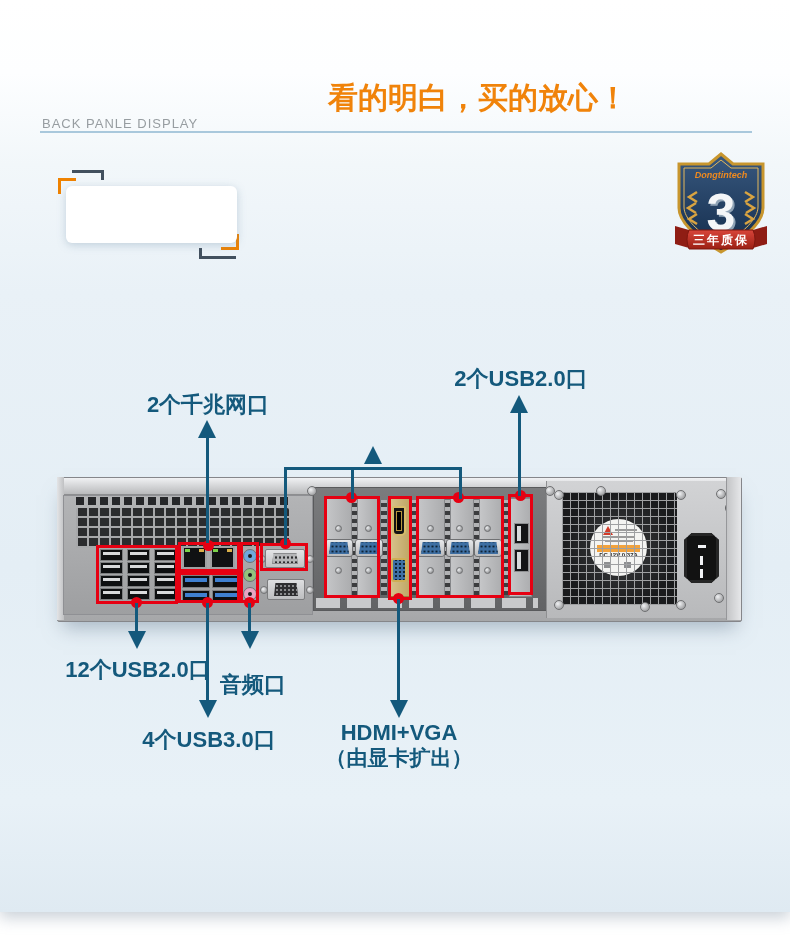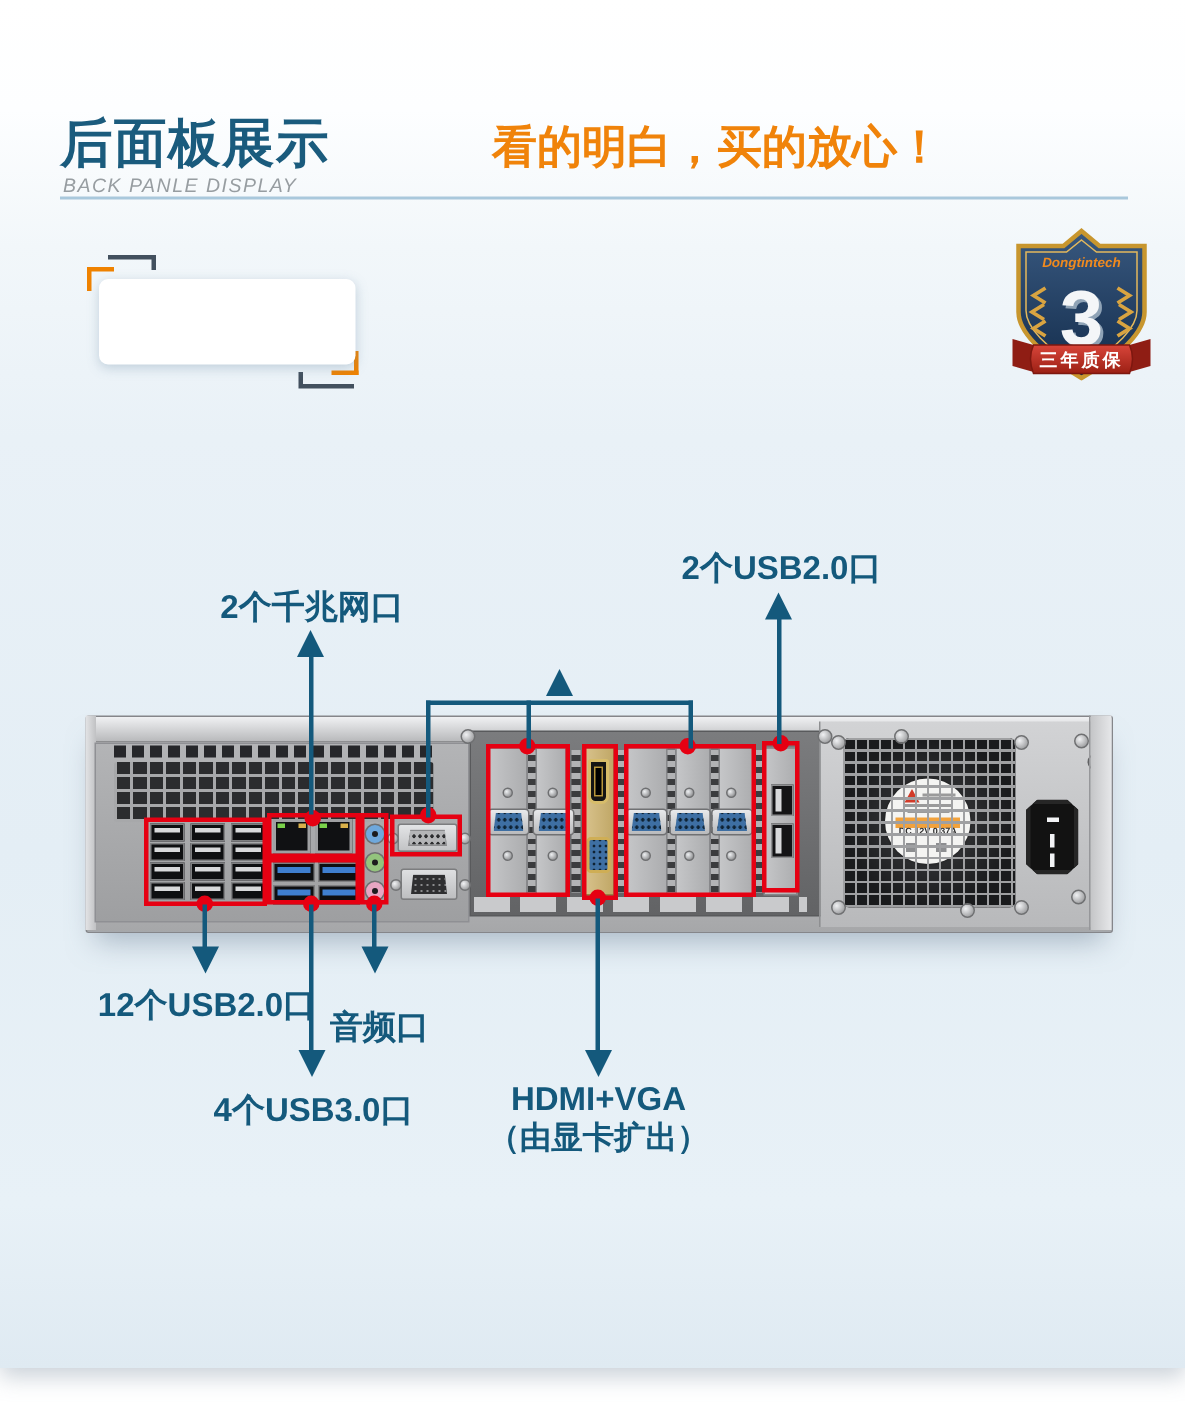--- a/index.html
+++ b/index.html
@@ -3,21 +3,21 @@
 <meta charset="utf-8">
 <style>
   html,body{margin:0;padding:0;background:#ffffff;}
   .page{position:relative;width:790px;height:936px;overflow:hidden;
         font-family:"Liberation Sans","DejaVu Sans",sans-serif;background:#ffffff;}
   .bg-card{position:absolute;left:0;top:0;width:790px;height:912px;
         background:linear-gradient(180deg,#ffffff 0%,#fdfeff 8%,#f2f7fa 18%,#e9f1f7 32%,#e4eef5 62%,#e8f1f7 88%,#dfeaf2 100%);
         box-shadow:0 6px 14px rgba(140,155,170,.45);}
   
   .title{position:absolute;left:40px;top:72px;font-size:35px;font-weight:bold;color:#1a5b7d;letter-spacing:1px;}
-  .subtitle{position:absolute;left:42px;top:116px;font-size:13px;font-style:italic;color:#979da1;letter-spacing:1px;}
+  .subtitle{position:absolute;left:42px;top:116px;font-size:13px;color:#979da1;letter-spacing:1px;}
   .slogan{position:absolute;left:328px;top:78px;font-size:30px;font-weight:bold;color:#f0830a;text-align:right;}
   .divider{position:absolute;left:40px;top:131px;width:712px;height:2px;background:#a9c8dc;}
   
   .logo-card{position:absolute;left:66px;top:186px;width:171px;height:57px;background:#ffffff;border-radius:6px;
         box-shadow:0 2px 8px rgba(110,140,165,.35);text-align:center;padding-top:4px;box-sizing:border-box;}
   .logo-en{font-family:"Liberation Serif","DejaVu Serif",serif;font-style:italic;font-weight:bold;
         font-size:26px;color:#1d4e7c;line-height:28px;}
   .logo-en .d{color:#e87a1a;}
   .logo-reg{font-size:10px;vertical-align:super;color:#1d4e7c;}
   .logo-cn{font-size:16px;font-weight:bold;color:#2b6ca3;letter-spacing:1px;line-height:20px;}
@@ -121,21 +121,20 @@
   .pin{position:absolute;background:#f2f3f5;}
   .screw{position:absolute;width:8px;height:8px;border-radius:50%;background:radial-gradient(circle at 35% 35%,#f0f1f3,#a7a8aa 70%,#7f8082);border:1px solid #6f7072;}
   .hexnut{position:absolute;left:725px;top:502px;width:10px;height:10px;border-radius:50%;background:radial-gradient(circle at 40% 35%,#dfe0e2,#8f9092 80%);border:1px solid #606163;}
 </style>
 </head>
 <body>
 
 <div class="page">
   <div class="bg-card"></div>
 
-  <div class="title">后面板展示</div>
   <div class="subtitle">BACK PANLE DISPLAY</div>
   <div class="slogan">看的明白，买的放心！</div>
   <div class="divider"></div>
 
   <div class="crnr tl-o"></div>
   <div class="crnr tl-o2"></div>
   <div class="crnr tl-d"></div>
   <div class="crnr tl-d2"></div>
   <div class="crnr br-o"></div>
   <div class="crnr br-o2"></div>

